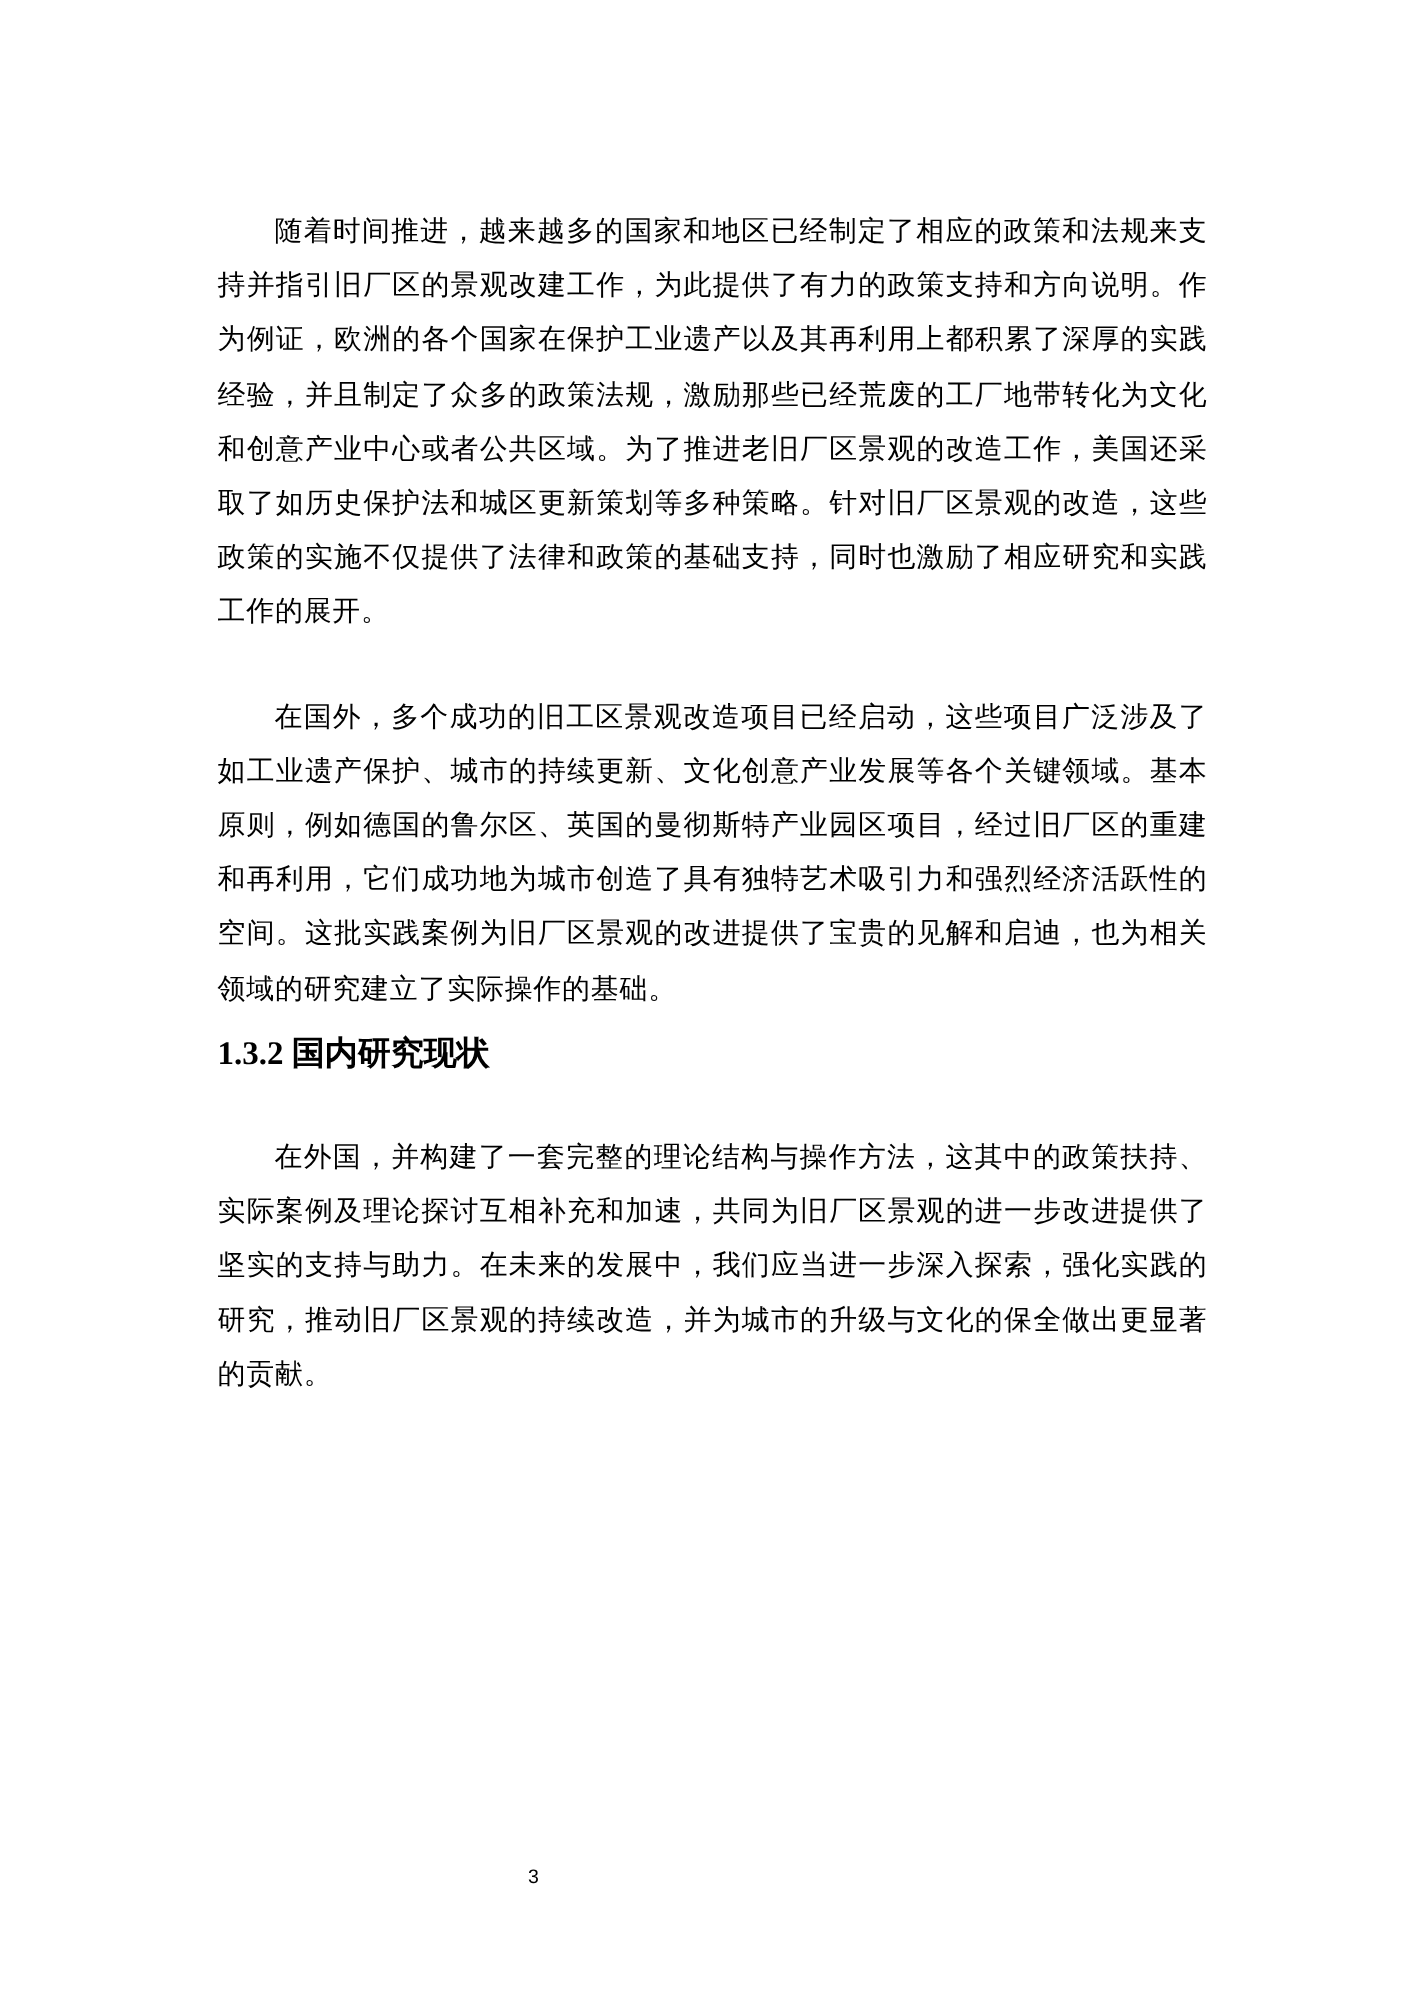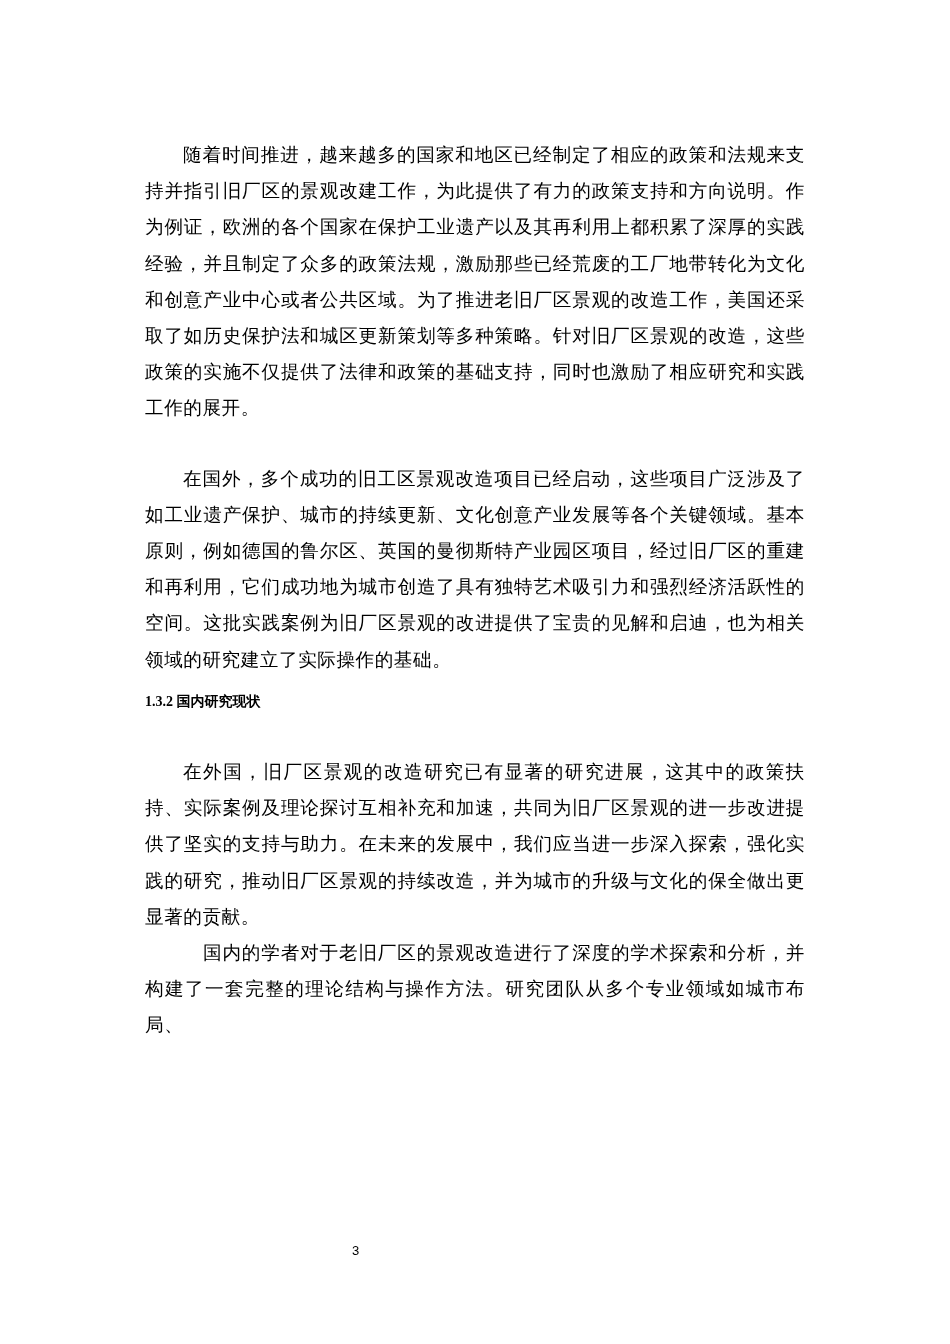--- a/index.html
+++ b/index.html
@@ -35,21 +35,21 @@
       line-height: 36.2px;
       text-align: justify;
       text-align-last: left;
       letter-spacing: 0.55px;
       word-break: break-all;
     }
     .indent { text-indent: 38px; margin-top: 34px; }
     .indent-wide { text-indent: 58px; }
     .heading {
       margin: 0;
-      font-size: 14px;
+      font-size: 22px;
       line-height: 36.2px;
       font-family: "Liberation Serif", "DejaVu Serif", serif;
       padding-top: 6px;
     }
     .page-number {
       position: absolute;
       left: 352px;
       top: 1243px;
       font-family: "Liberation Sans", sans-serif;
       font-size: 13px;
@@ -57,17 +57,16 @@
     }
   </style>
 </head>
 <body>
 
 <div class="page">
   <div class="content">
     <p class="para indent">随着时间推进，越来越多的国家和地区已经制定了相应的政策和法规来支持并指引旧厂区的景观改建工作，为此提供了有力的政策支持和方向说明。作为例证，欧洲的各个国家在保护工业遗产以及其再利用上都积累了深厚的实践经验，并且制定了众多的政策法规，激励那些已经荒废的工厂地带转化为文化和创意产业中心或者公共区域。为了推进老旧厂区景观的改造工作，美国还采取了如历史保护法和城区更新策划等多种策略。针对旧厂区景观的改造，这些政策的实施不仅提供了法律和政策的基础支持，同时也激励了相应研究和实践工作的展开。</p>
     <p class="para indent">在国外，多个成功的旧工区景观改造项目已经启动，这些项目广泛涉及了如工业遗产保护、城市的持续更新、文化创意产业发展等各个关键领域。基本原则，例如德国的鲁尔区、英国的曼彻斯特产业园区项目，经过旧厂区的重建和再利用，它们成功地为城市创造了具有独特艺术吸引力和强烈经济活跃性的空间。这批实践案例为旧厂区景观的改进提供了宝贵的见解和启迪，也为相关领域的研究建立了实际操作的基础。</p>
     <h3 class="heading">1.3.2 国内研究现状</h3>
-    <p class="para indent">在外国，旧厂区景观的改造研究已有显著的研究进展，这其中的政策扶持、实际案例及理论探讨互相补充和加速，共同为旧厂区景观的进一步改进提供了坚实的支持与助力。在未来的发展中，我们应当进一步深入探索，强化实践的研究，推动旧厂区景观的持续改造，并为城市的升级与文化的保全做出更显著的贡献。</p>
-    <p class="para indent-wide">国内的学者对于老旧厂区的景观改造进行了深度的学术探索和分析，并构建了一套完整的理论结构与操作方法。研究团队从多个专业领域如城市布局、</p>
+    <p class="para indent">在外国，并构建了一套完整的理论结构与操作方法，这其中的政策扶持、实际案例及理论探讨互相补充和加速，共同为旧厂区景观的进一步改进提供了坚实的支持与助力。在未来的发展中，我们应当进一步深入探索，强化实践的研究，推动旧厂区景观的持续改造，并为城市的升级与文化的保全做出更显著的贡献。</p>
   </div>
   <div class="page-number">3</div>
 </div>
 
 </body></html>

